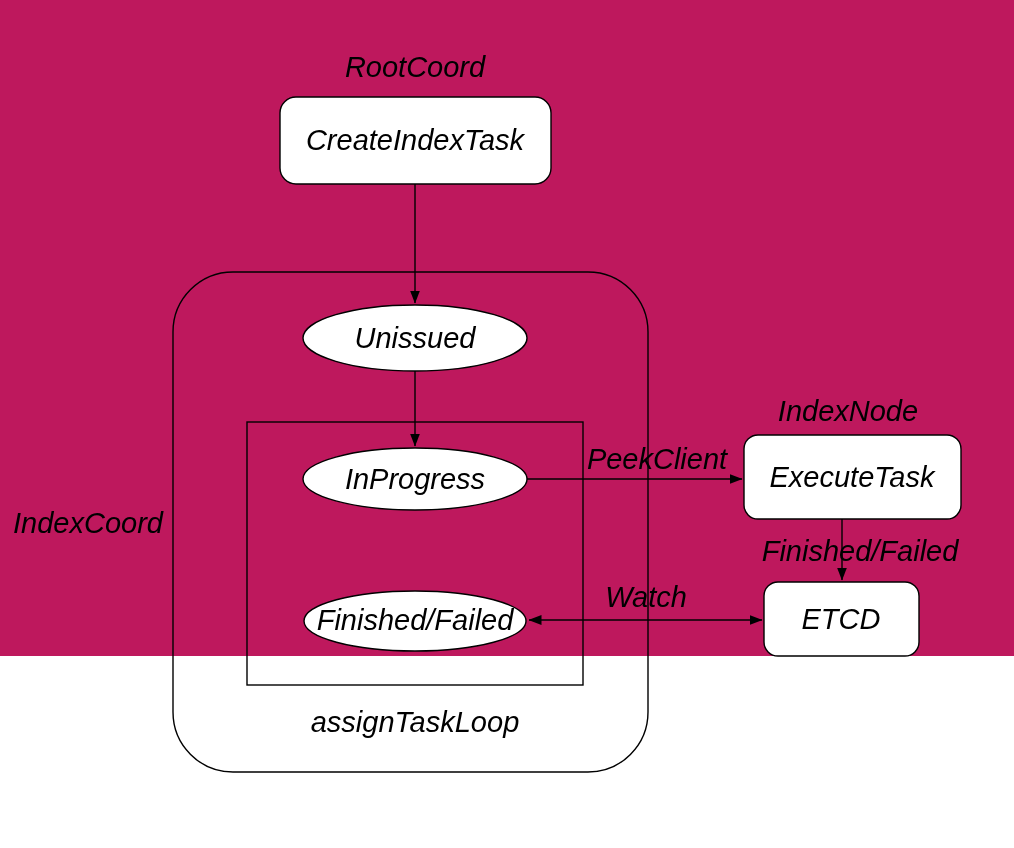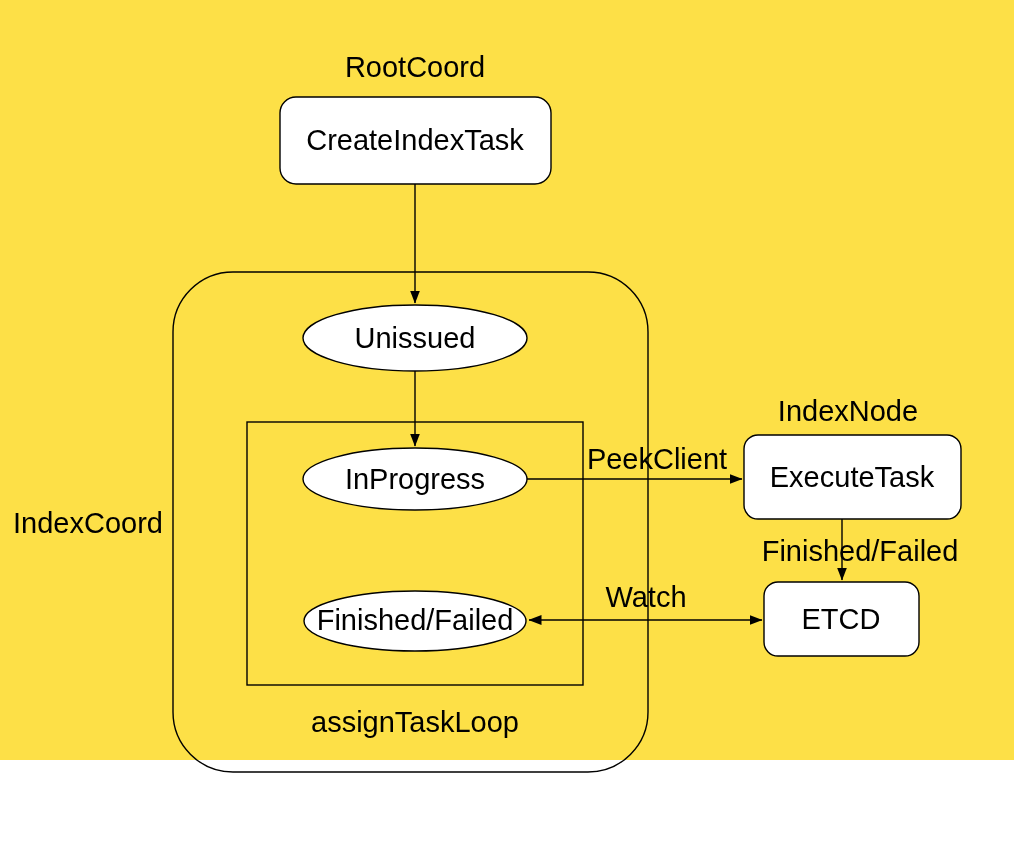--- a/index.html
+++ b/index.html
@@ -6,22 +6,23 @@
     margin: 0;
     padding: 0;
     background: #ffffff;
     width: 1014px;
     height: 848px;
     overflow: hidden;
   }
   .stage {
     position: relative;
     width: 1014px;
-    height: 760px;
-    background: #fde047;
+    height: 656px;
+    background: #be185d;
+    font-style: italic;
   }
   .node {
     fill: #ffffff;
     stroke: #000000;
     stroke-width: 1.4;
   }
   .container-shape {
     fill: none;
     stroke: #000000;
     stroke-width: 1.4;

